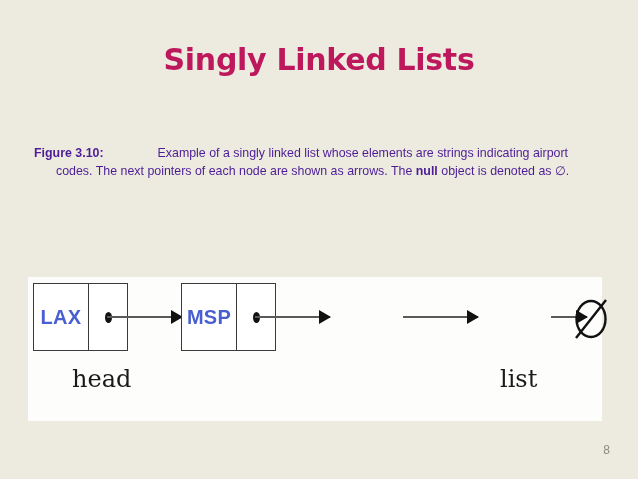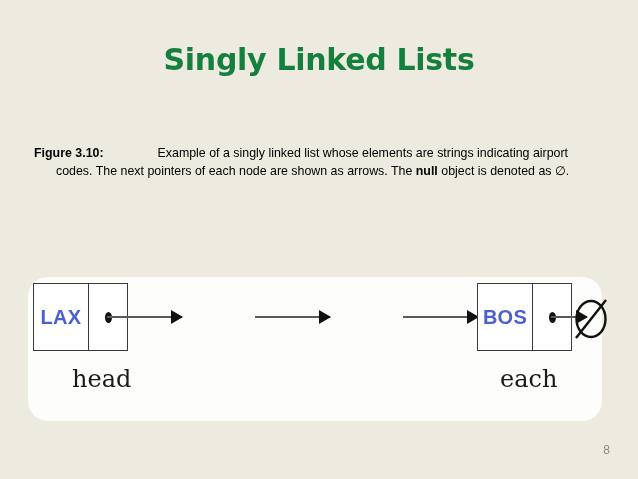--- a/index.html
+++ b/index.html
@@ -18,53 +18,52 @@
   
   #slide-title {
     position: absolute;
     top: 42px;
     left: 0;
     width: 638px;
     text-align: center;
     font-family: "DejaVu Sans", sans-serif;
     font-size: 30px;
     font-weight: bold;
-    color: #15803d;
+    color: #be185d;
     letter-spacing: -0.3px;
   }
 
   
   #caption {
     position: absolute;
     top: 145px;
     left: 34px;
     width: 566px;
     font-family: "Liberation Sans", sans-serif;
     font-size: 12.4px;
     line-height: 17.5px;
-    color: #000000;
+    color: #4c1d95;
     text-align: left;
   }
   #caption .cap-body {
     display: block;
     margin-left: 22px;
     text-indent: -22px;
   }
   #caption .bold { font-weight: bold; }
   #caption .cap-gap { display: inline-block; width: 54px; }
 
   
   #figure-panel {
     position: absolute;
     left: 28px;
     top: 277px;
     width: 574px;
     height: 144px;
     background: #fdfdfb;
-    border-radius: 20px;
   }
 
   
   #linked-list {
     position: absolute;
     left: 5px;
     top: 6px;
     width: 574px;
     height: 72px;
   }
@@ -173,37 +172,37 @@
   <div id="linked-list">
 
     <div class="node" style="left:0px;">
       <div class="cell-data">LAX</div>
       <div class="cell-ptr">
         <span class="dot"></span>
       </div>
     </div>
     <div class="arrow" style="left:74px; width:75px;"></div>
 
-    <div class="arrow" style="left:222px; width:75px;"></div>
-
-    <div class="arrow" style="left:370px; width:75px;"></div>
-
-    <div class="node" style="left:444px;">
-      <div class="cell-data">BOS</div>
+    <div class="node" style="left:148px;">
+      <div class="cell-data">MSP</div>
       <div class="cell-ptr">
         <span class="dot"></span>
       </div>
     </div>
+    <div class="arrow" style="left:222px; width:75px;"></div>
+
+    <div class="arrow" style="left:370px; width:75px;"></div>
+
     <div class="arrow" style="left:518px; width:36px;"></div>
 
     <svg id="null-symbol" style="left:536px;" viewBox="0 0 44 48">
       <ellipse cx="22" cy="24" rx="14.5" ry="18" fill="none" stroke="#111111" stroke-width="2.4"></ellipse>
       <line x1="7" y1="43" x2="37" y2="5" stroke="#111111" stroke-width="2.4"></line>
     </svg>
 
   </div>
 
   <div class="end-label" id="label-head">head</div>
-  <div class="end-label" id="label-tail">each</div>
+  <div class="end-label" id="label-tail">list</div>
 
 </div>
 
 <div id="page-number">8</div>
 
 </body></html>

